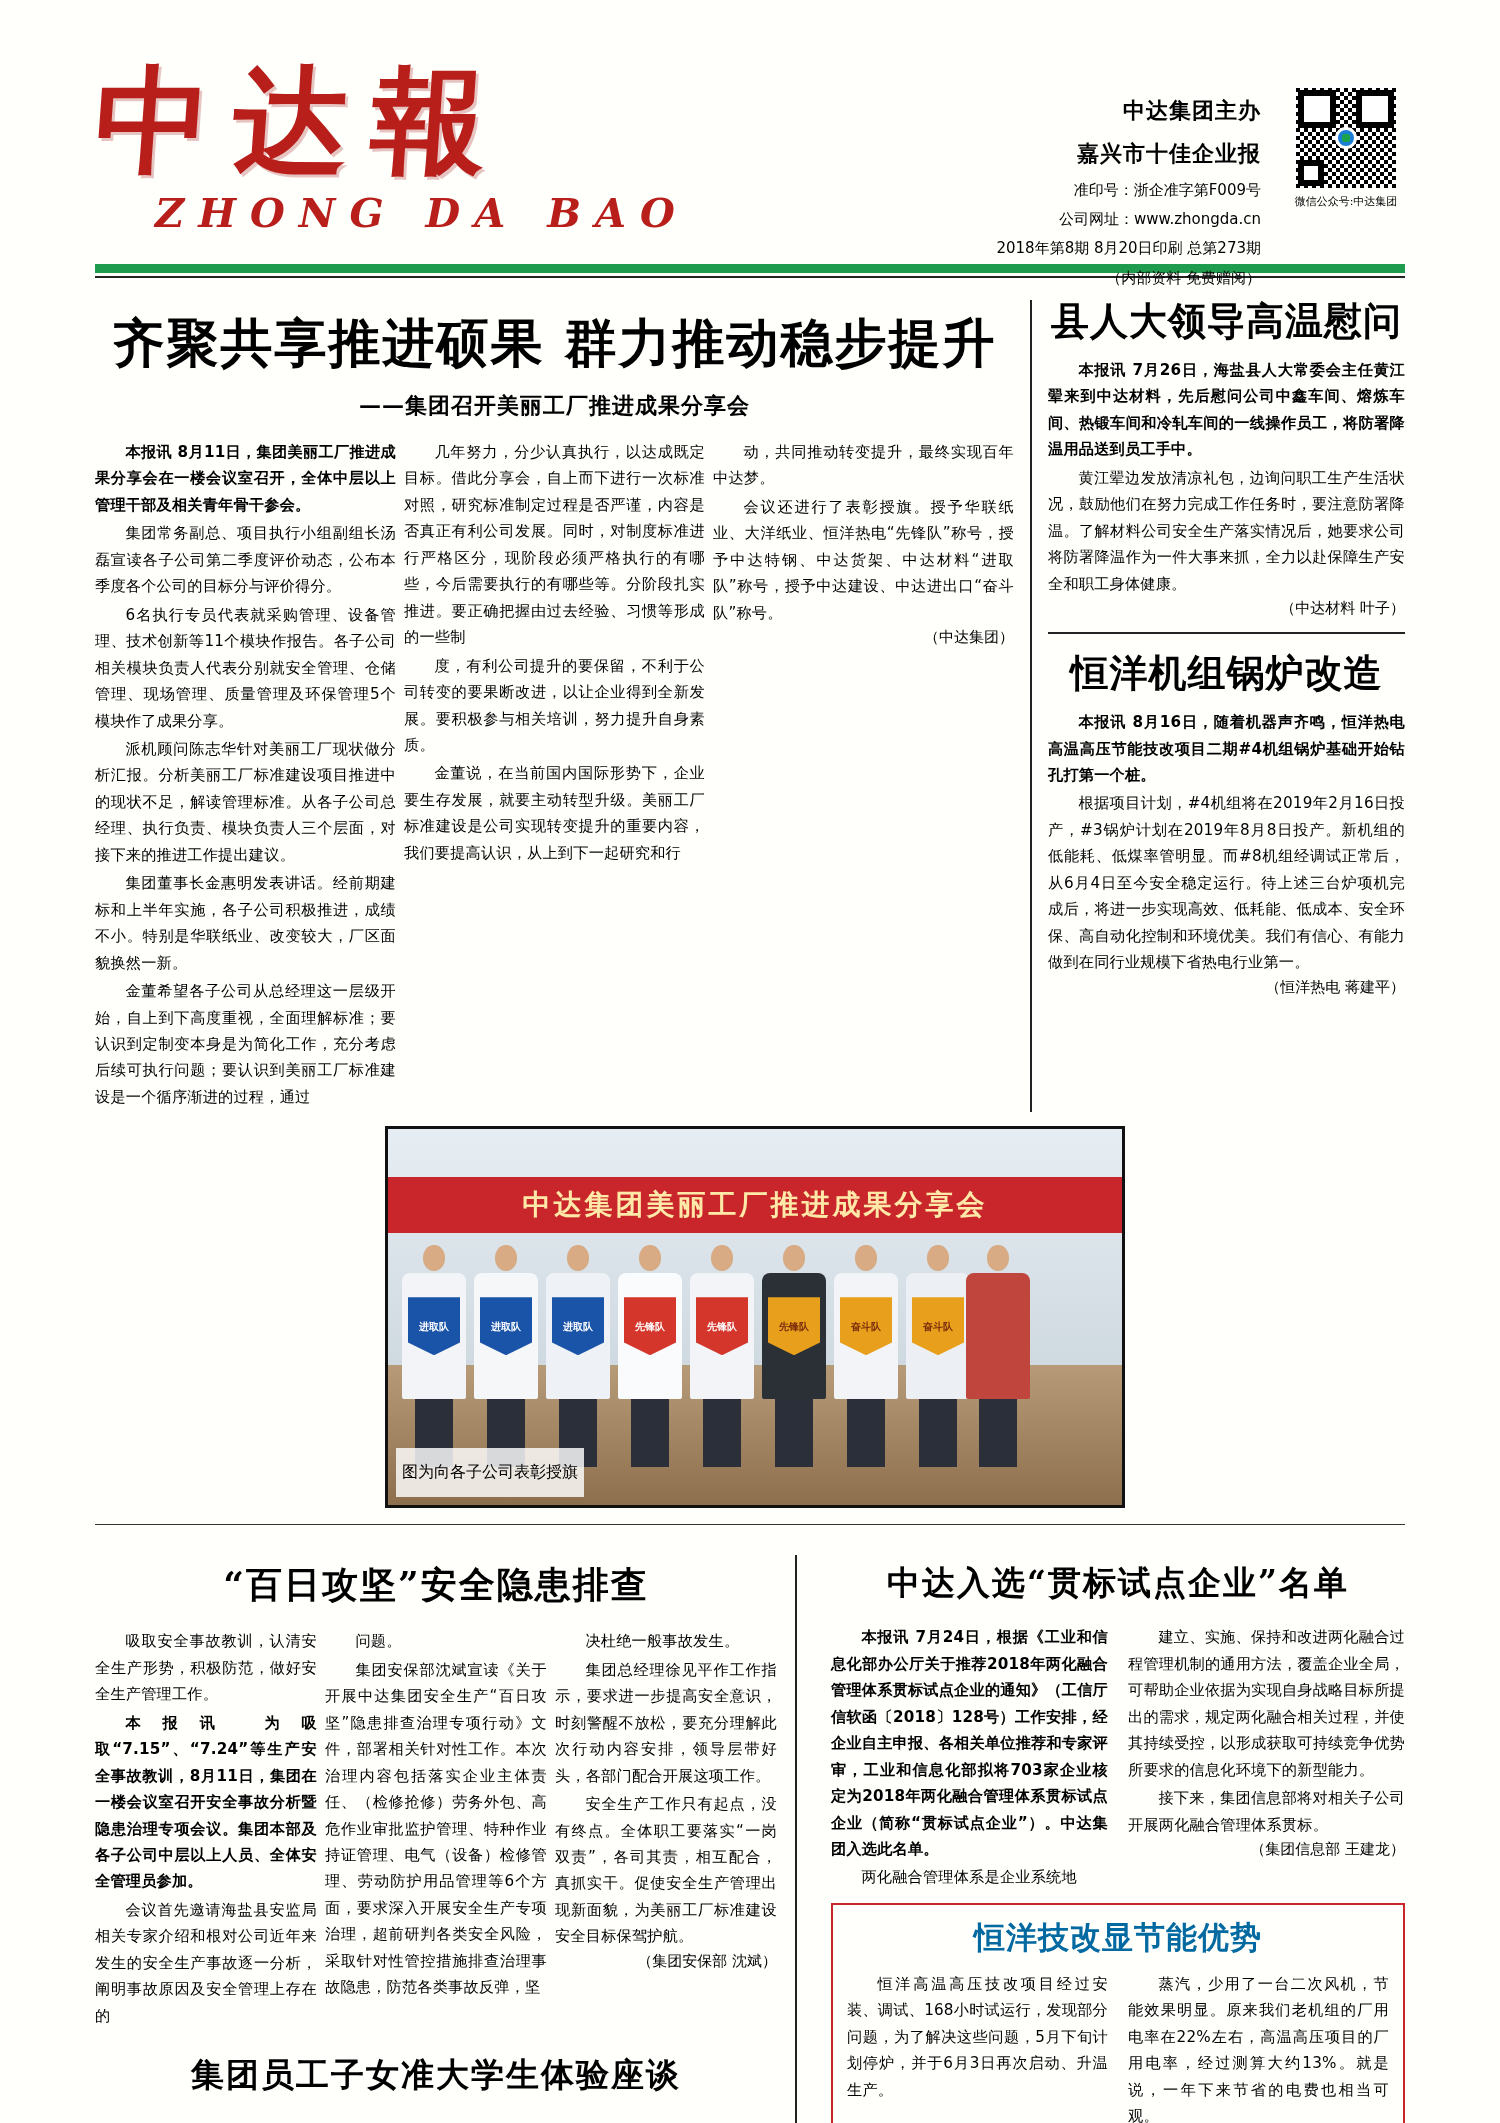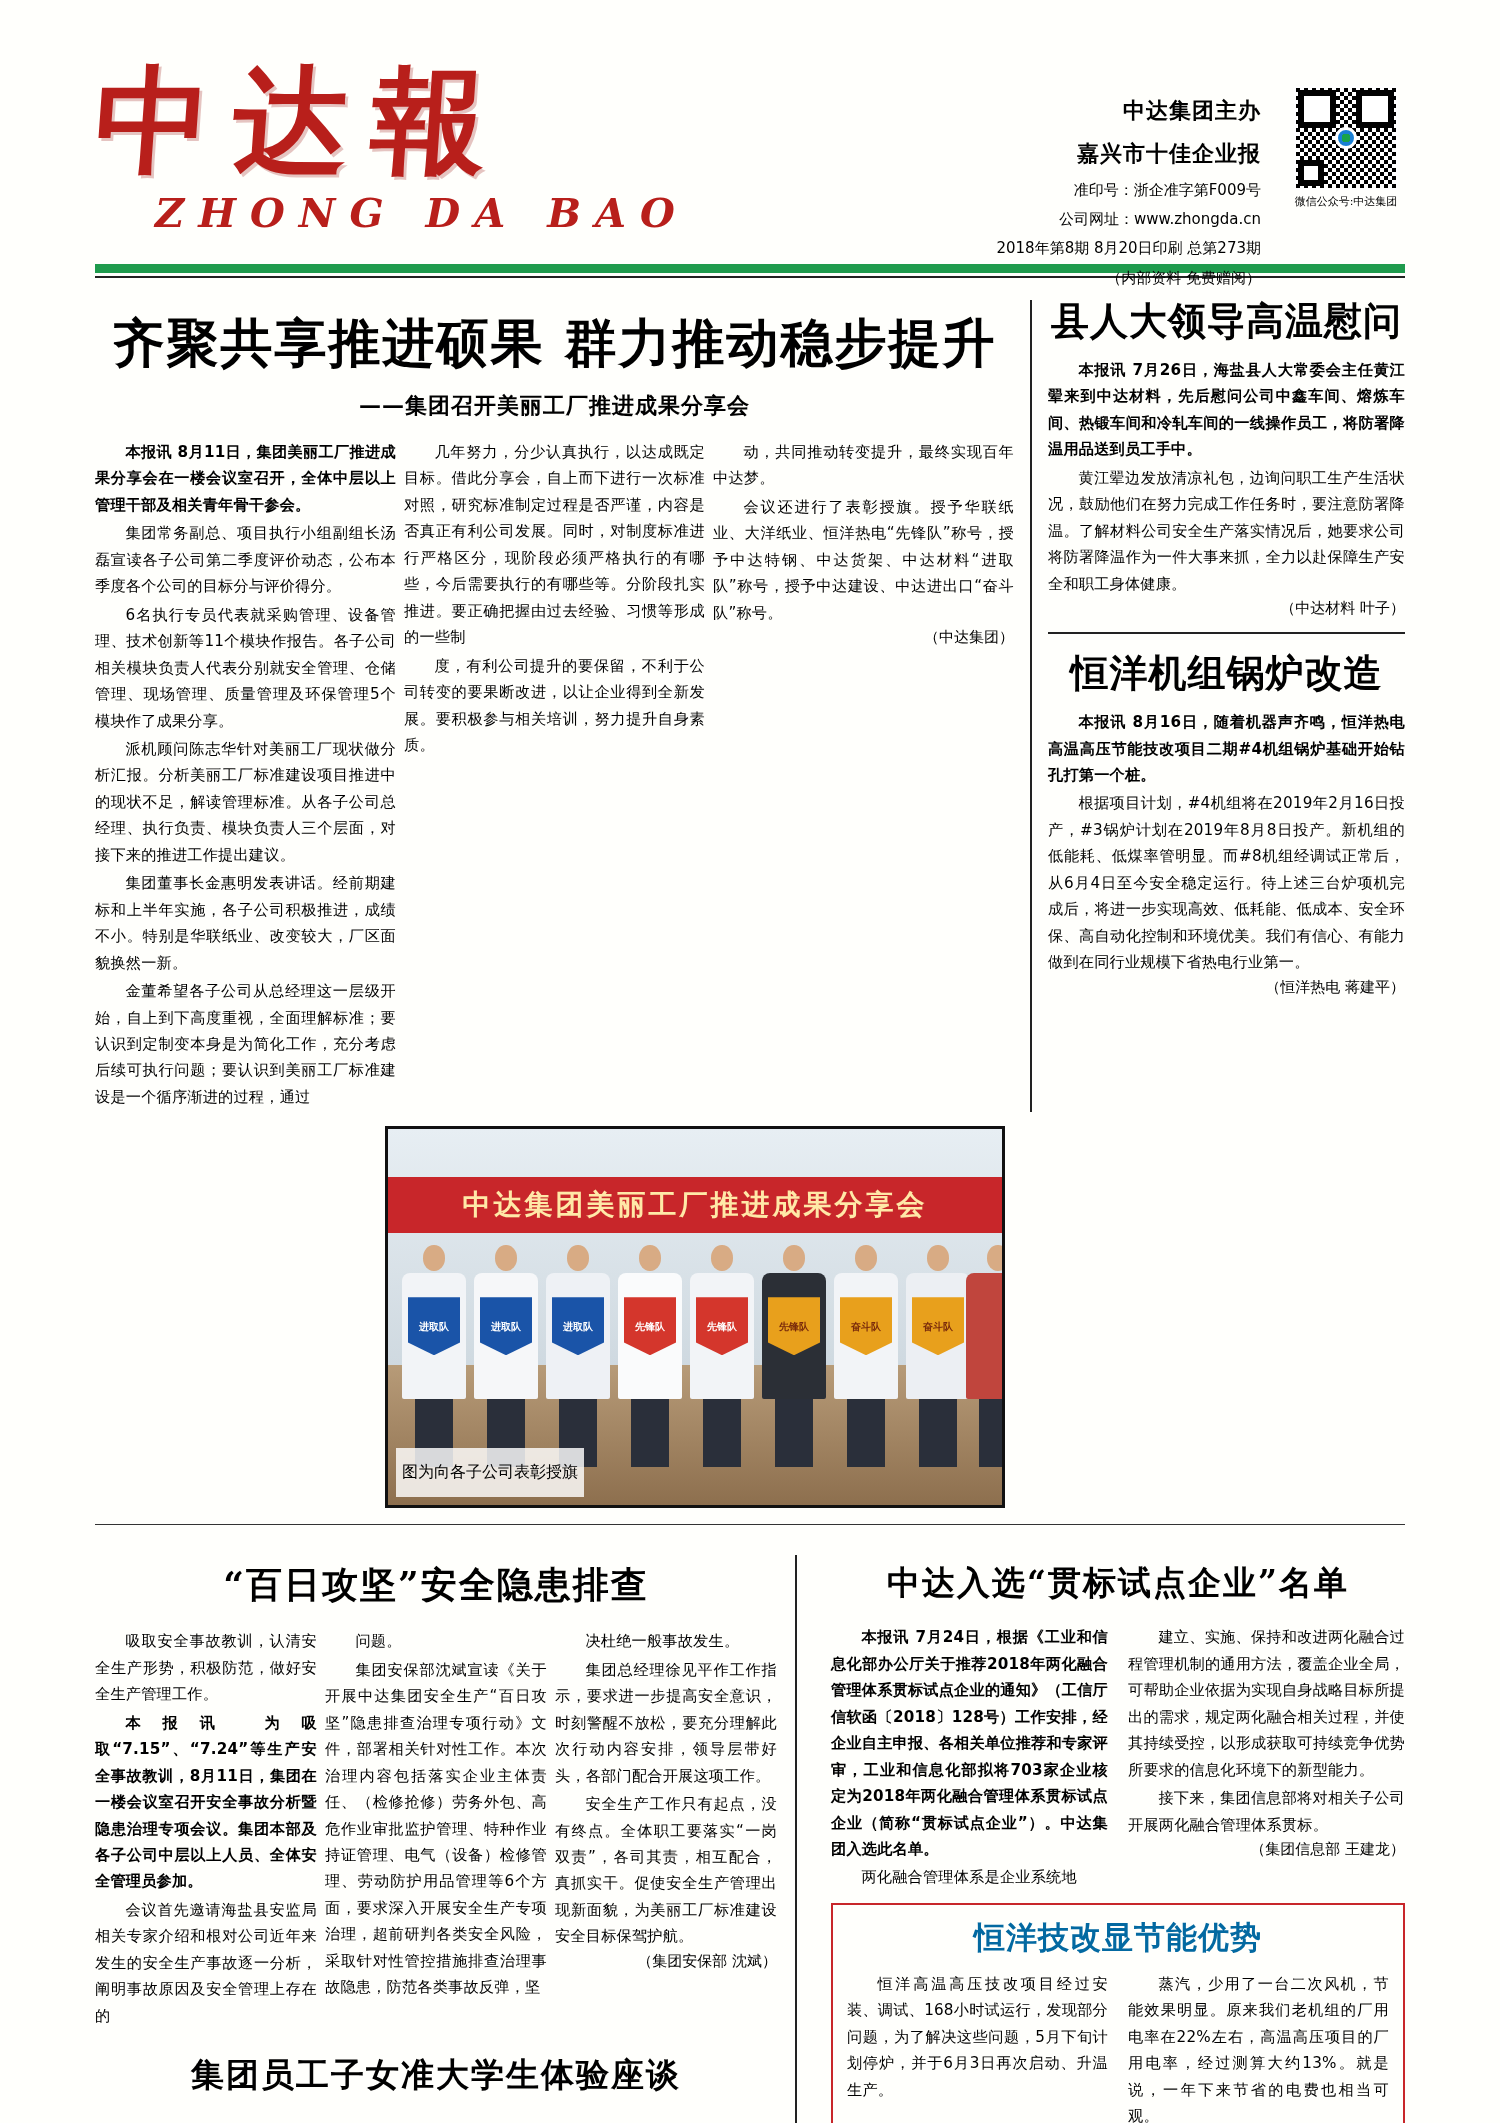--- a/index.html
+++ b/index.html
@@ -288,20 +288,21 @@
           <p class="body lead">本报讯 8月11日，集团美丽工厂推进成果分享会在一楼会议室召开，全体中层以上管理干部及相关青年骨干参会。</p>
           <p class="body">集团常务副总、项目执行小组副组长汤磊宣读各子公司第二季度评价动态，公布本季度各个公司的目标分与评价得分。</p>
           <p class="body">6名执行专员代表就采购管理、设备管理、技术创新等11个模块作报告。各子公司相关模块负责人代表分别就安全管理、仓储管理、现场管理、质量管理及环保管理5个模块作了成果分享。</p>
           <p class="body">派机顾问陈志华针对美丽工厂现状做分析汇报。分析美丽工厂标准建设项目推进中的现状不足，解读管理标准。从各子公司总经理、执行负责、模块负责人三个层面，对接下来的推进工作提出建议。</p>
           <p class="body">集团董事长金惠明发表讲话。经前期建标和上半年实施，各子公司积极推进，成绩不小。特别是华联纸业、改变较大，厂区面貌换然一新。</p>
           <p class="body">金董希望各子公司从总经理这一层级开始，自上到下高度重视，全面理解标准；要认识到定制变本身是为简化工作，充分考虑后续可执行问题；要认识到美丽工厂标准建设是一个循序渐进的过程，通过</p>
         </div>
         <div class="col">
           <p class="body">几年努力，分少认真执行，以达成既定目标。借此分享会，自上而下进行一次标准对照，研究标准制定过程是否严谨，内容是否真正有利公司发展。同时，对制度标准进行严格区分，现阶段必须严格执行的有哪些，今后需要执行的有哪些等。分阶段扎实推进。要正确把握由过去经验、习惯等形成的一些制</p>
           <p class="body">度，有利公司提升的要保留，不利于公司转变的要果断改进，以让企业得到全新发展。要积极参与相关培训，努力提升自身素质。</p>
+          <p class="body">金董说，在当前国内国际形势下，企业要生存发展，就要主动转型升级。美丽工厂标准建设是公司实现转变提升的重要内容，我们要提高认识，从上到下一起研究和行</p>
         </div>
         <div class="col">
           <p class="body">动，共同推动转变提升，最终实现百年中达梦。</p>
           <p class="body">会议还进行了表彰授旗。授予华联纸业、大洋纸业、恒洋热电“先锋队”称号，授予中达特钢、中达货架、中达材料“进取队”称号，授予中达建设、中达进出口“奋斗队”称号。</p>
           <div class="sig">（中达集团）</div>
         </div>
       </div>
     </div>
 
     <div class="vdiv"></div>
@@ -314,21 +315,21 @@
 
       <div class="rule-dark-thin"></div>
 
       <div class="rcol-head">恒洋机组锅炉改造</div>
       <p class="body lead">本报讯 8月16日，随着机器声齐鸣，恒洋热电高温高压节能技改项目二期#4机组锅炉基础开始钻孔打第一个桩。</p>
       <p class="body">根据项目计划，#4机组将在2019年2月16日投产，#3锅炉计划在2019年8月8日投产。新机组的低能耗、低煤率管明显。而#8机组经调试正常后，从6月4日至今安全稳定运行。待上述三台炉项机完成后，将进一步实现高效、低耗能、低成本、安全环保、高自动化控制和环境优美。我们有信心、有能力做到在同行业规模下省热电行业第一。</p>
       <div class="sig">（恒洋热电  蒋建平）</div>
     </div>
   </div>
 
-  <div class="photo" style="margin-left:290px;width:620px;">
+  <div class="photo" style="margin-left:290px;width:740px;">
     <div class="photo-wall"></div>
     <div class="photo-floor"></div>
     <div class="photo-banner">中达集团美丽工厂推进成果分享会</div>
     <div class="people">
       <div class="person" style="left:14px;">
         <div class="head"></div>
           <div class="torso" style="background:#f2f4f7;"></div>
           <div class="legs"></div>
         <div class="flag" style="background:#1a54a8;">进取队</div>
       </div>

